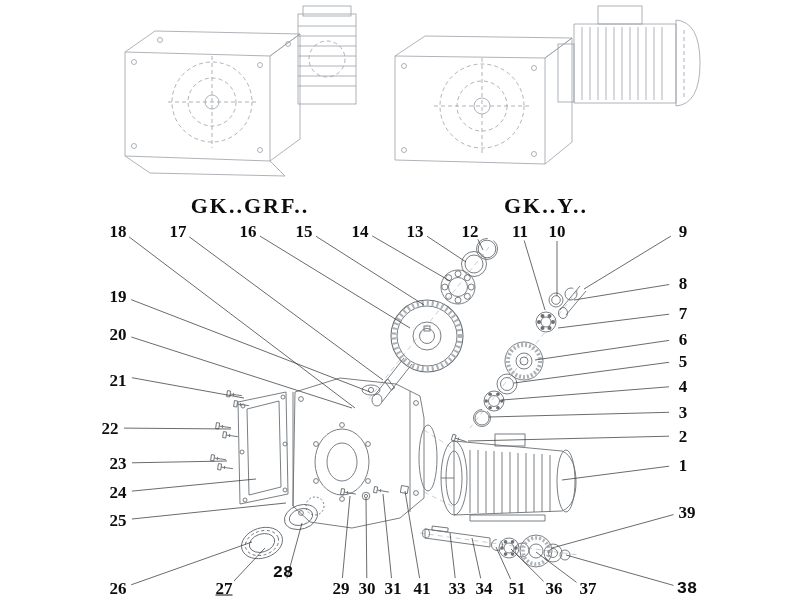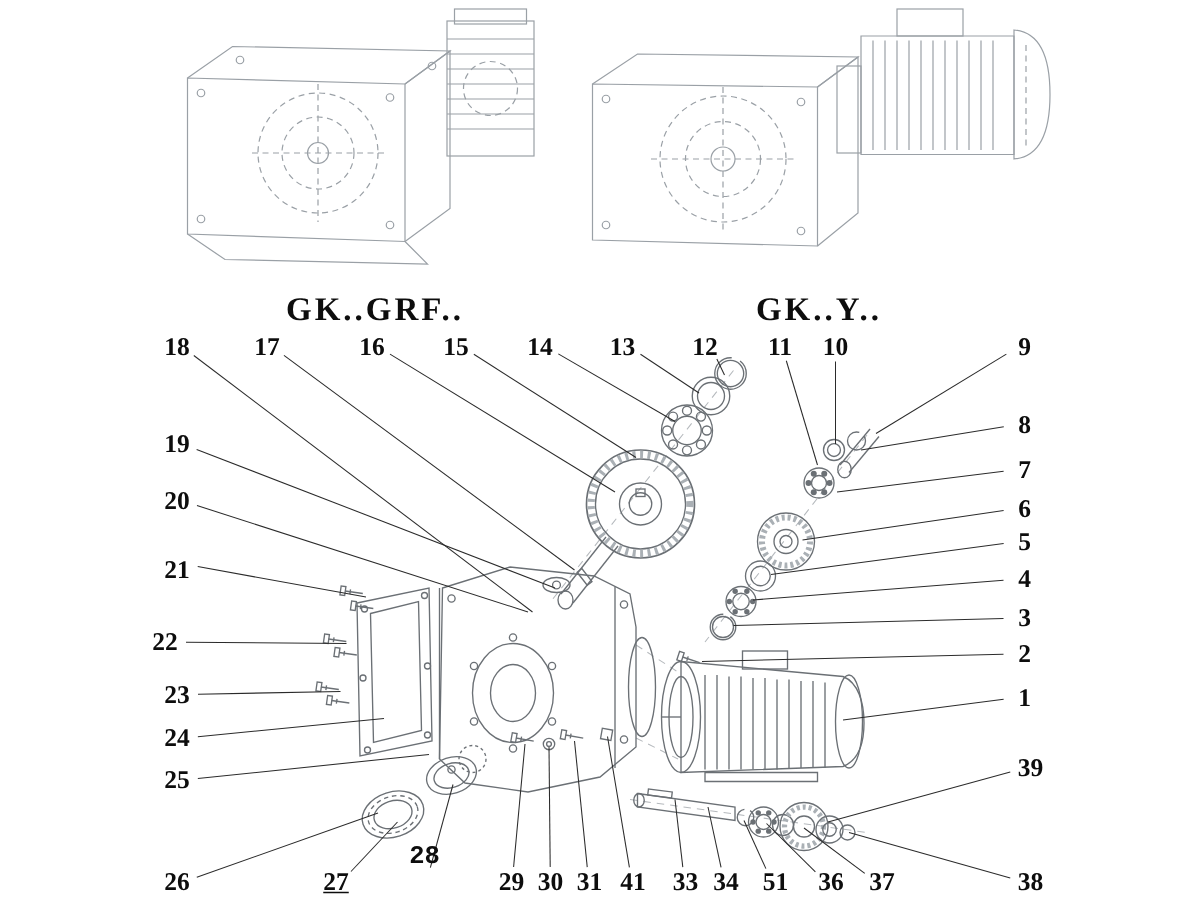--- a/index.html
+++ b/index.html
@@ -361,17 +361,17 @@
       <span class="callout" style="left: 283px; top: 572px; font-family: Liberation Mono, monospace;">28</span>
       <span class="callout" style="left: 341px; top: 588px;">29</span>
       <span class="callout" style="left: 367px; top: 588px;">30</span>
       <span class="callout" style="left: 393px; top: 588px;">31</span>
       <span class="callout" style="left: 422px; top: 588px;">41</span>
       <span class="callout" style="left: 457px; top: 588px;">33</span>
       <span class="callout" style="left: 484px; top: 588px;">34</span>
       <span class="callout" style="left: 517px; top: 588px;">51</span>
       <span class="callout" style="left: 554px; top: 588px;">36</span>
       <span class="callout" style="left: 588px; top: 588px;">37</span>
-      <span class="callout" style="left: 687px; top: 588px;">38</span>
+      <span class="callout" style="left: 687px; top: 588px; font-family: Liberation Mono, monospace;">38</span>
       <span class="callout" style="left: 687px; top: 512px;">39</span>
     </div>
 
 </div>
 
 </body></html>

